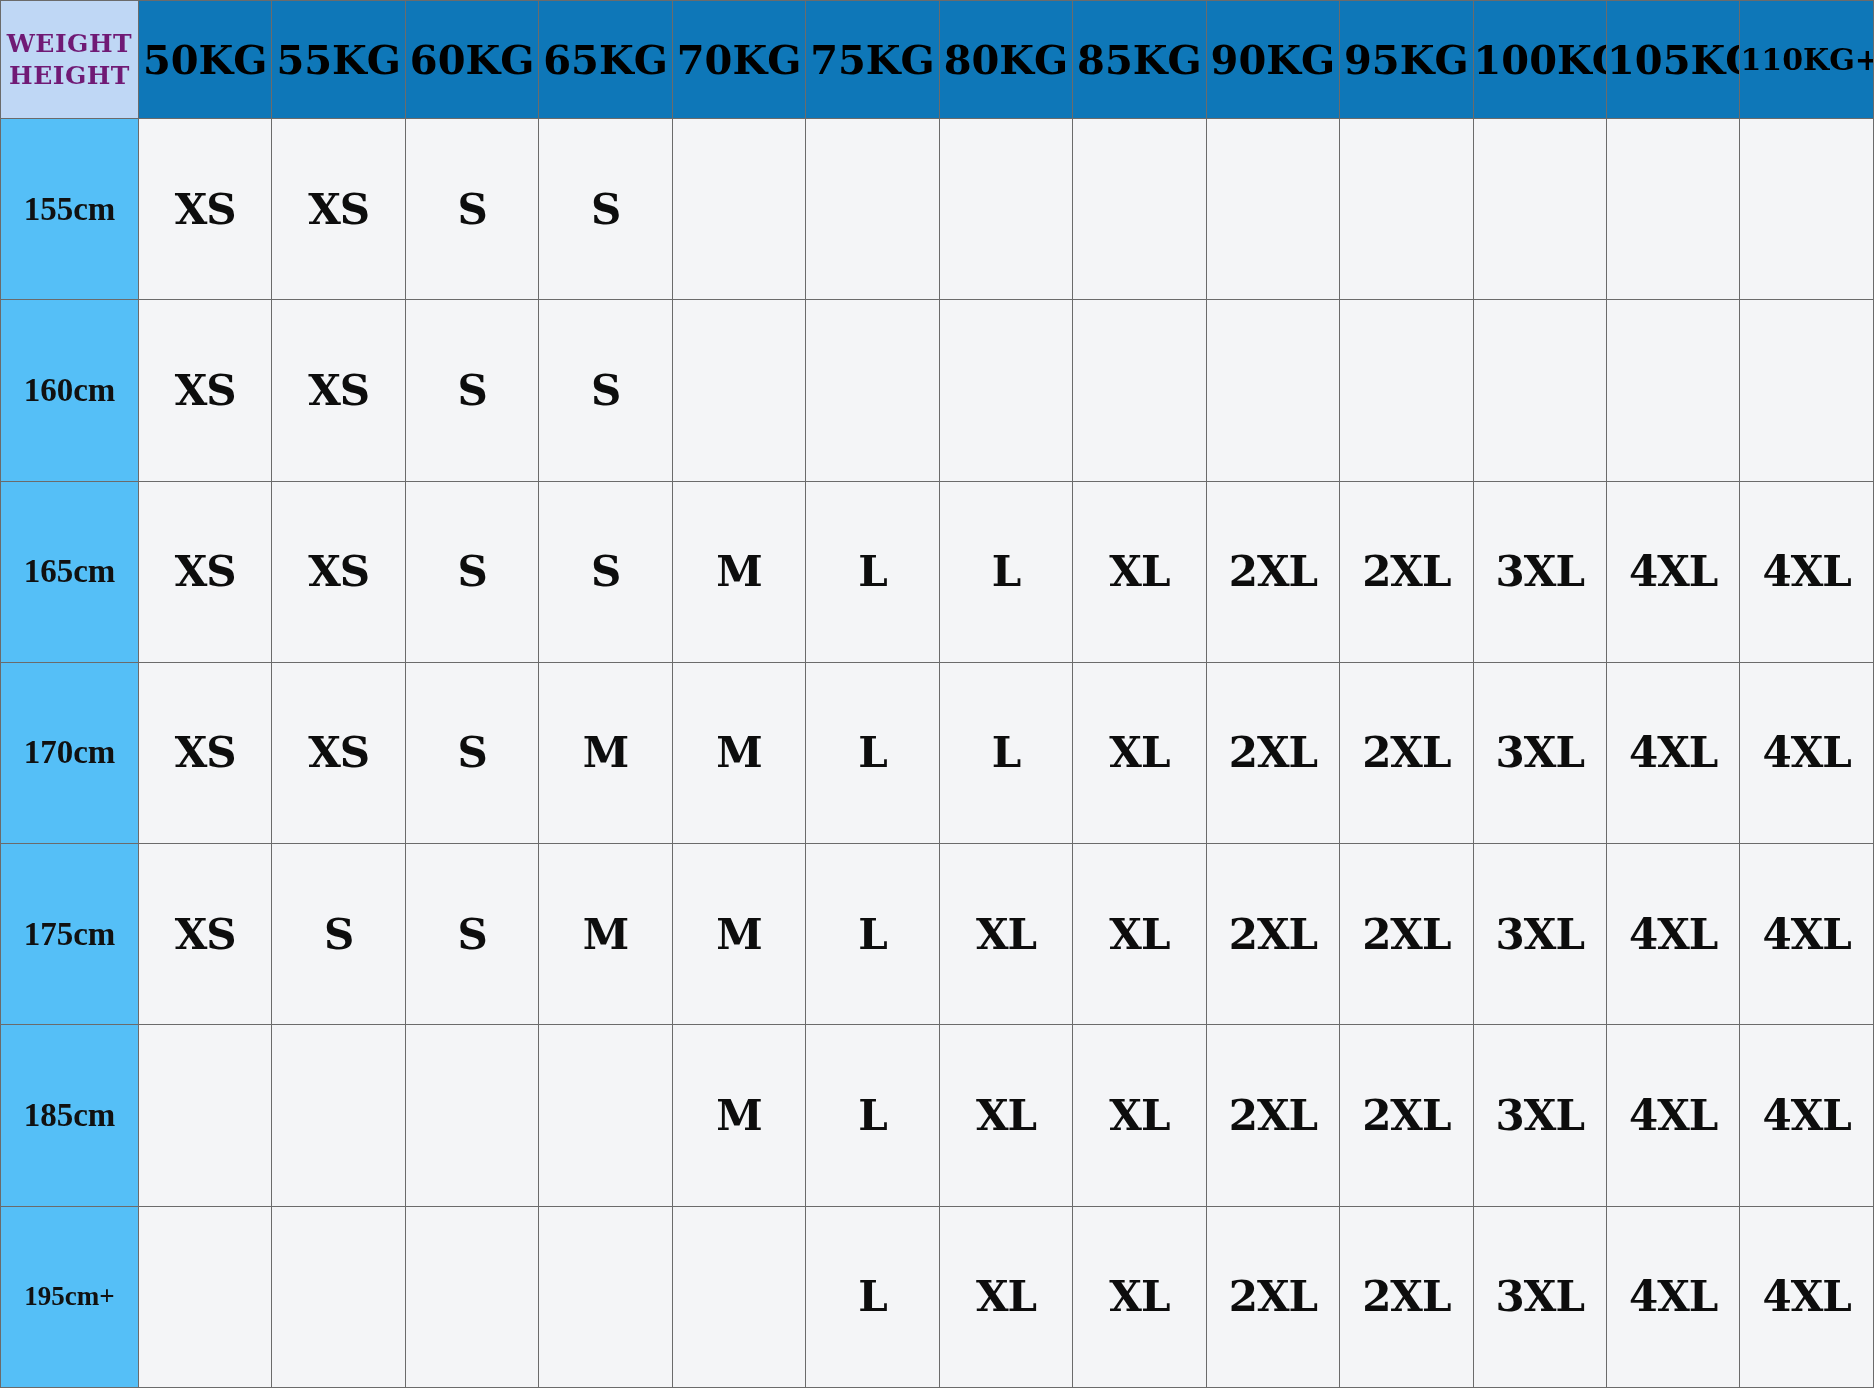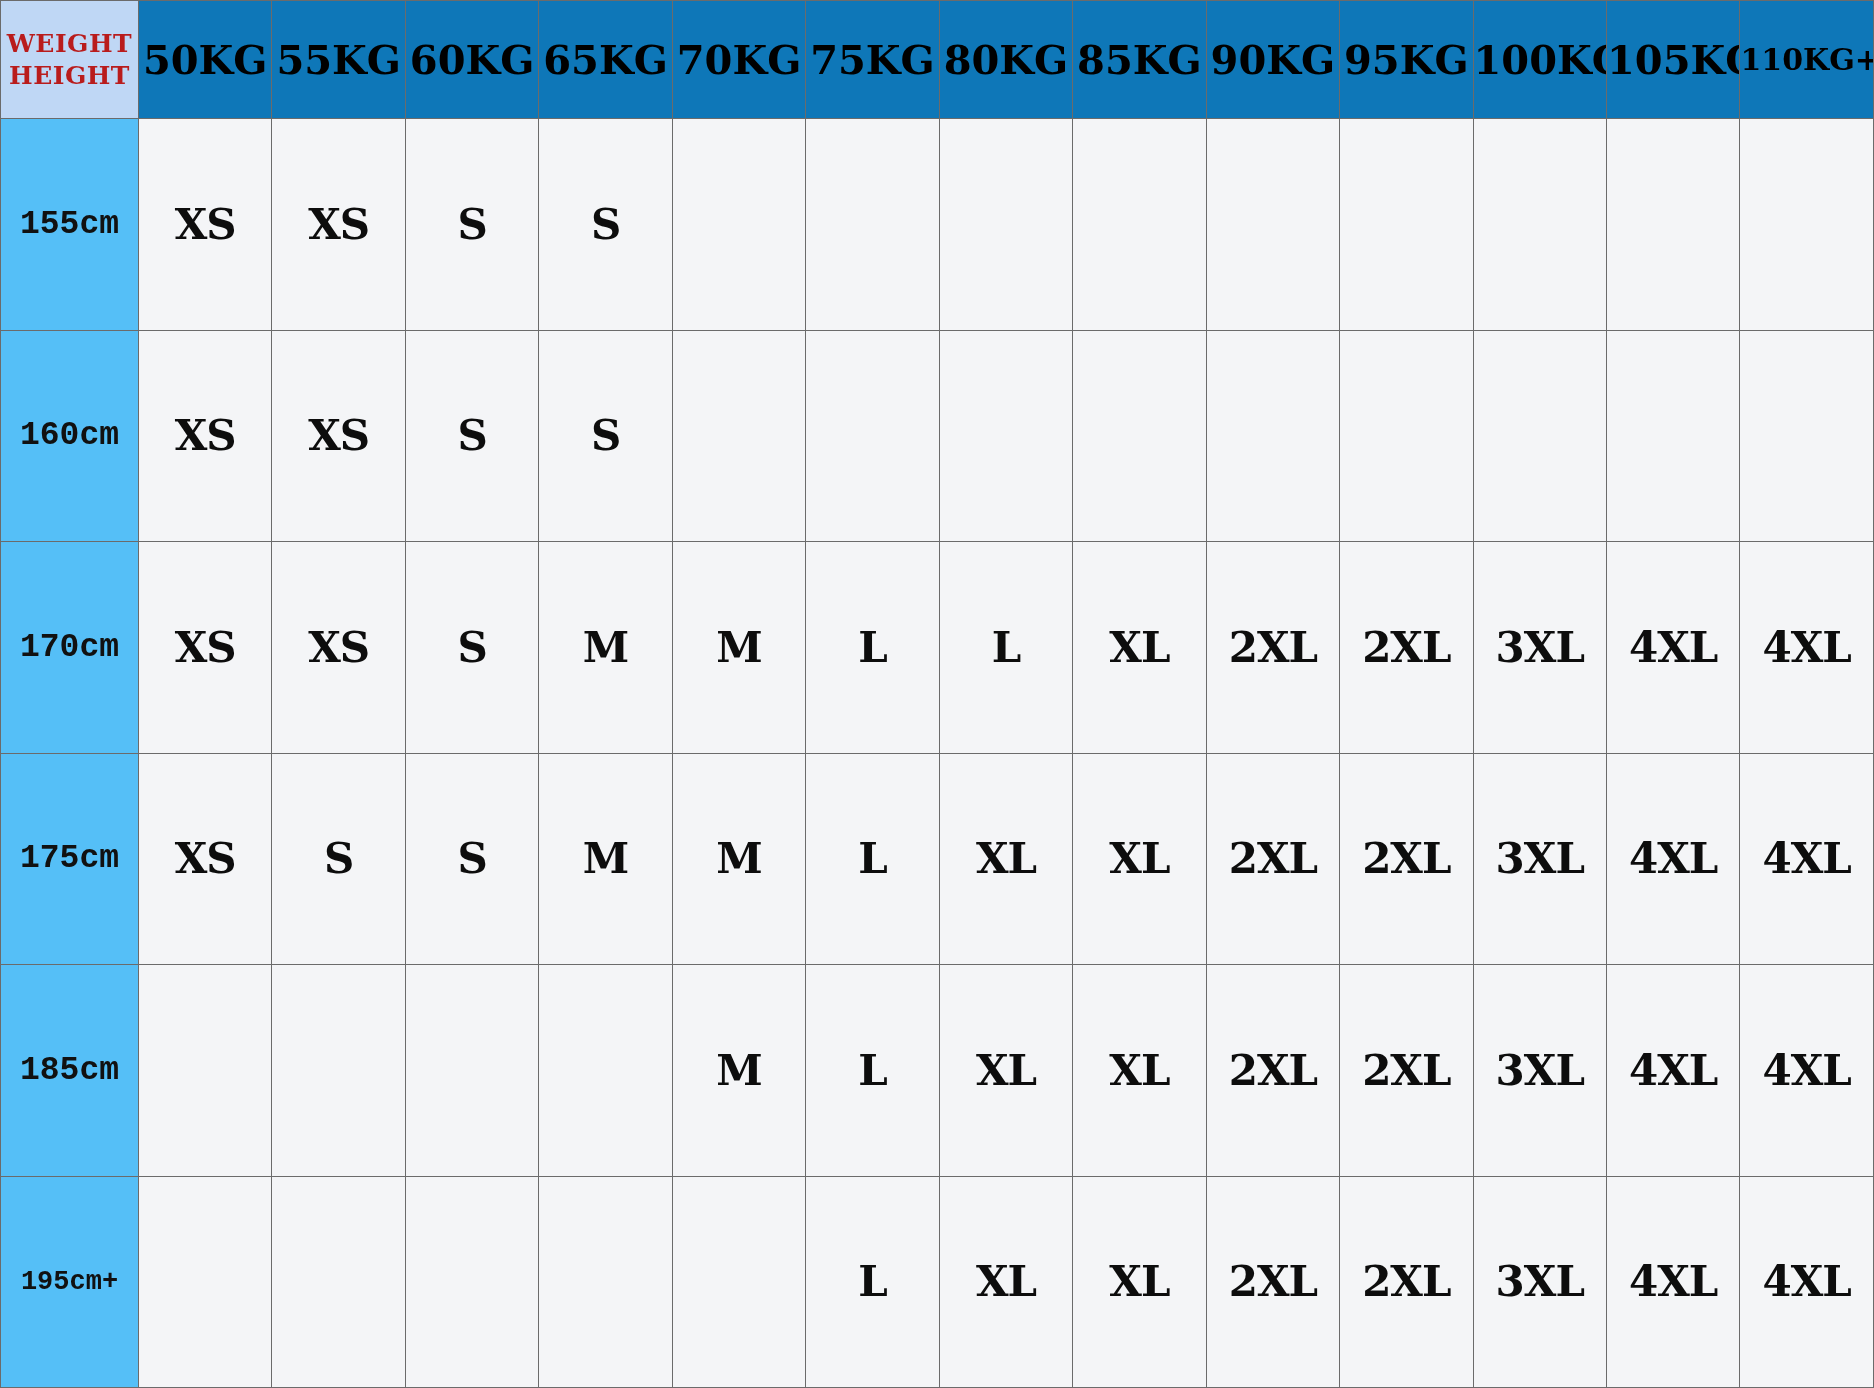--- a/index.html
+++ b/index.html
@@ -26,21 +26,21 @@
     border: 1px solid #6b6b6b;
     padding: 0;
     text-align: center;
     vertical-align: middle;
     overflow: hidden;
   }
 
   
   .corner-cell {
     background: #bfd7f5;
-    color: #b91c1c;
+    color: #701a75;
     font-weight: bold;
     font-size: 25px;
     letter-spacing: 0.5px;
     line-height: 1.25;
     font-family: "DejaVu Serif", serif;
     width: 137px;
   }
   .corner-cell .corner-line {
     display: block;
     white-space: nowrap;
@@ -59,21 +59,21 @@
   .col-head.small {
     font-size: 30px;
   }
 
   
   .row-head {
     background: #55bff7;
     color: #111111;
     font-weight: bold;
     font-size: 33px;
-    font-family: Liberation Mono, monospace;
+    font-family: Liberation Serif, serif;
     white-space: nowrap;
   }
   .row-head.small {
     font-size: 27px;
   }
 
   
   .size-cell {
     background: #f4f5f7;
     color: #0d0d0d;
@@ -142,20 +142,36 @@
         <td class="size-cell"></td>
         <td class="size-cell"></td>
         <td class="size-cell"></td>
         <td class="size-cell"></td>
         <td class="size-cell"></td>
         <td class="size-cell"></td>
         <td class="size-cell"></td>
         <td class="size-cell"></td>
       </tr>
       <tr class="body-row">
+        <th class="row-head">165cm</th>
+        <td class="size-cell">XS</td>
+        <td class="size-cell">XS</td>
+        <td class="size-cell">S</td>
+        <td class="size-cell">S</td>
+        <td class="size-cell">M</td>
+        <td class="size-cell">L</td>
+        <td class="size-cell">L</td>
+        <td class="size-cell">XL</td>
+        <td class="size-cell">2XL</td>
+        <td class="size-cell">2XL</td>
+        <td class="size-cell">3XL</td>
+        <td class="size-cell">4XL</td>
+        <td class="size-cell">4XL</td>
+      </tr>
+      <tr class="body-row">
         <th class="row-head">170cm</th>
         <td class="size-cell">XS</td>
         <td class="size-cell">XS</td>
         <td class="size-cell">S</td>
         <td class="size-cell">M</td>
         <td class="size-cell">M</td>
         <td class="size-cell">L</td>
         <td class="size-cell">L</td>
         <td class="size-cell">XL</td>
         <td class="size-cell">2XL</td>

